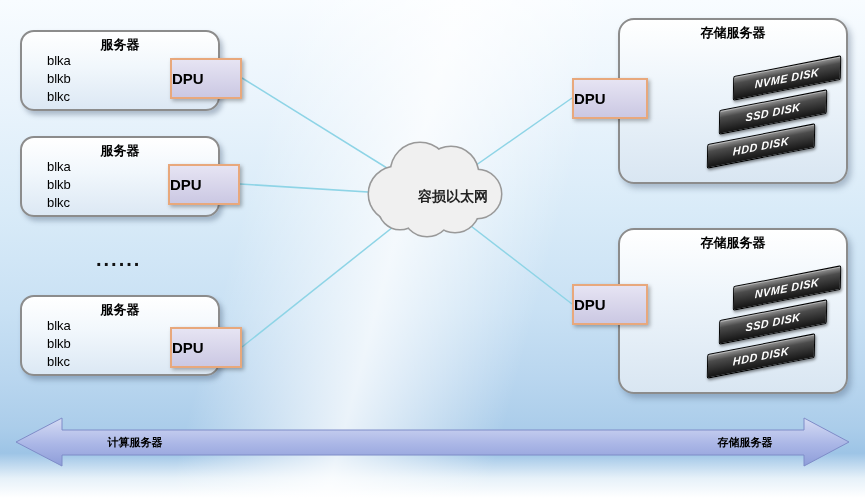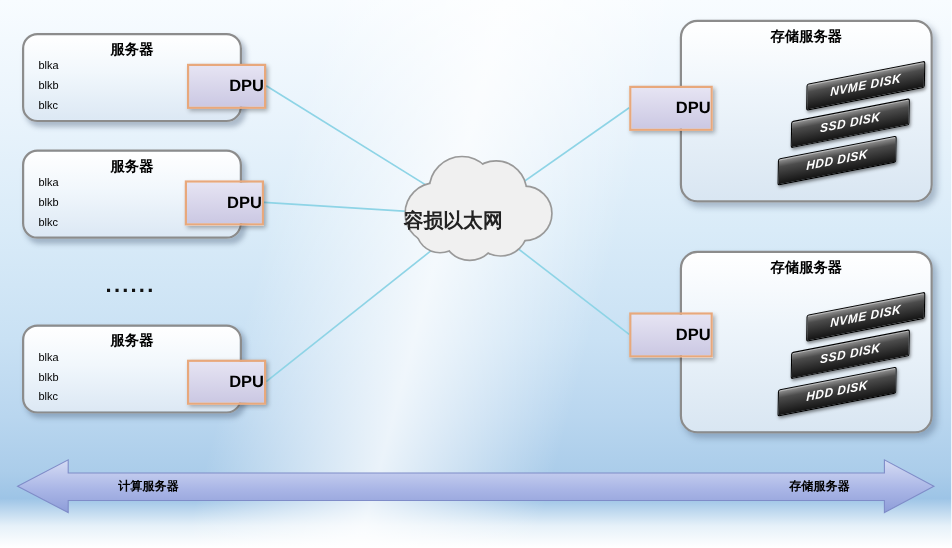--- a/index.html
+++ b/index.html
@@ -19,28 +19,28 @@
   .server-box{
     position:absolute;width:200px;height:81px;box-sizing:border-box;
     border:2px solid #8c8c8c;border-radius:14px;
     background:linear-gradient(180deg,#ffffff 0%,#f1f7fc 45%,#dce8f4 100%);
     box-shadow:3px 4px 5px rgba(60,80,110,.35);
   }
   .server-title{
     text-align:center;font-weight:bold;font-size:13px;color:#000;
     margin-top:5px;line-height:15px;
   }
-  .blk{margin-left:13px;font-size:10px;line-height:18px;color:#000;}
+  .blk{margin-left:25px;font-size:13px;line-height:18px;color:#000;}
   .dpu{
     position:absolute;width:72px;height:41px;box-sizing:border-box;
     background:linear-gradient(180deg,#e6e4f3 0%,#cbc8e3 100%);
     border:2px solid #e8a87c;
     box-shadow:2px 2px 4px rgba(0,0,0,.3);
     font-weight:bold;font-size:15px;color:#000;
-    text-align:right;line-height:37px;
+    text-align:left;line-height:37px;
   }
   .storage-box{
     position:absolute;width:230px;height:166px;box-sizing:border-box;
     border:2px solid #8c8c8c;border-radius:16px;
     background:linear-gradient(180deg,#ffffff 0%,#eef5fb 40%,#d9e6f2 100%);
     box-shadow:3px 4px 6px rgba(60,80,110,.35);
   }
   .disk{
     position:absolute;width:110px;height:24px;box-sizing:border-box;
     background:linear-gradient(180deg,#969696 0%,#4c4c4c 30%,#141414 100%);
@@ -48,22 +48,22 @@
     color:#fff;font-size:11px;font-weight:bold;font-style:italic;
     letter-spacing:.5px;text-align:center;line-height:22px;
     transform:rotate(-11deg) skewX(-12deg);
     box-shadow:1px 2px 3px rgba(0,0,0,.45), inset 0 1px 0 rgba(255,255,255,.35);
   }
   .ellipsis{
     position:absolute;left:96px;top:248px;
     font-size:20px;font-weight:bold;letter-spacing:2px;color:#111;
   }
   .cloud-label{
-    position:absolute;left:352px;top:188px;width:120px;
-    text-align:center;font-size:18px;font-weight:bold;color:#222;
+    position:absolute;left:393px;top:188px;width:120px;
+    text-align:center;font-size:14px;font-weight:bold;color:#222;
   }
   .arrow-label{
     position:absolute;top:431px;font-size:11px;font-weight:bold;
     color:#000;text-align:center;line-height:22px;
   }
 </style>
 </head>
 <body>
 
 <div class="canvas">

